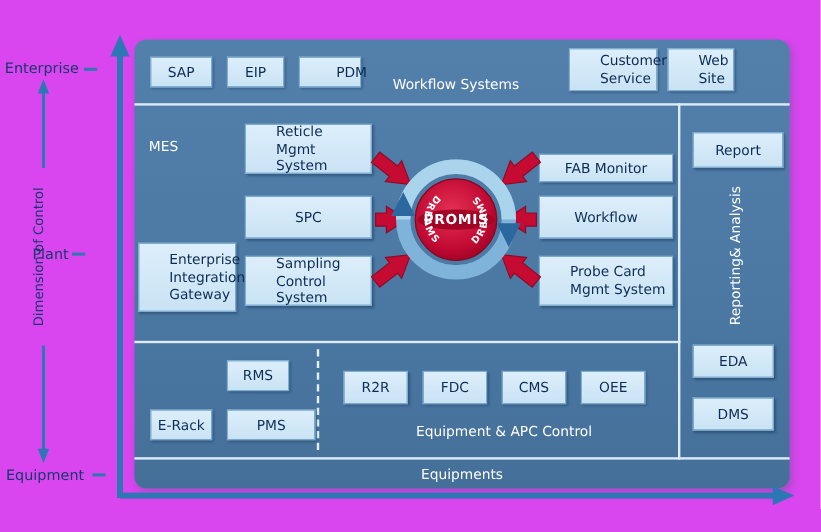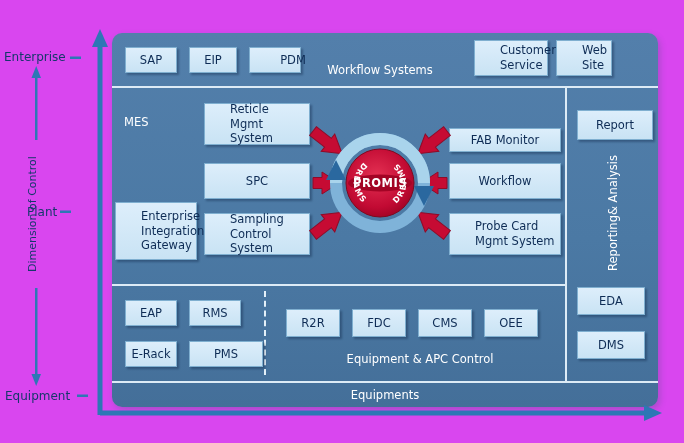--- a/index.html
+++ b/index.html
@@ -76,21 +76,20 @@
   <div class="box" style="left:449px;top:104px;width:112px;height:24px;margin-top:24px;">FAB Monitor</div>
   <div class="box" style="left:449px;top:163px;width:112px;height:36px;">Workflow</div>
   <div class="box align-left" style="left:449px;top:213px;width:112px;height:42px;">Probe Card
 Mgmt System</div>
 
   <div class="box" style="left:577px;top:110px;width:76px;height:30px;">Report</div>
   <div class="band-label rot center-text" style="left:548px;top:206px;width:130px;height:14px;">Reporting&amp; Analysis</div>
   <div class="box" style="left:577px;top:287px;width:68px;height:28px;">EDA</div>
   <div class="box" style="left:577px;top:331px;width:68px;height:28px;">DMS</div>
 
-  <div class="box" style="left:125px;top:300px;width:52px;height:26px;">EAP</div>
   <div class="box" style="left:189px;top:300px;width:52px;height:26px;">RMS</div>
   <div class="box" style="left:125px;top:341px;width:52px;height:26px;">E-Rack</div>
   <div class="box" style="left:189px;top:341px;width:74px;height:26px;">PMS</div>
   <div class="box" style="left:286px;top:309px;width:54px;height:28px;">R2R</div>
   <div class="box" style="left:352px;top:309px;width:54px;height:28px;">FDC</div>
   <div class="box" style="left:418px;top:309px;width:54px;height:28px;">CMS</div>
   <div class="box" style="left:484px;top:309px;width:54px;height:28px;">OEE</div>
   <div class="band-label center-text" style="left:300px;top:352px;width:240px;">Equipment &amp; APC Control</div>
 
   <div class="band-label center-text" style="left:112px;top:388px;width:546px;">Equipments</div>

